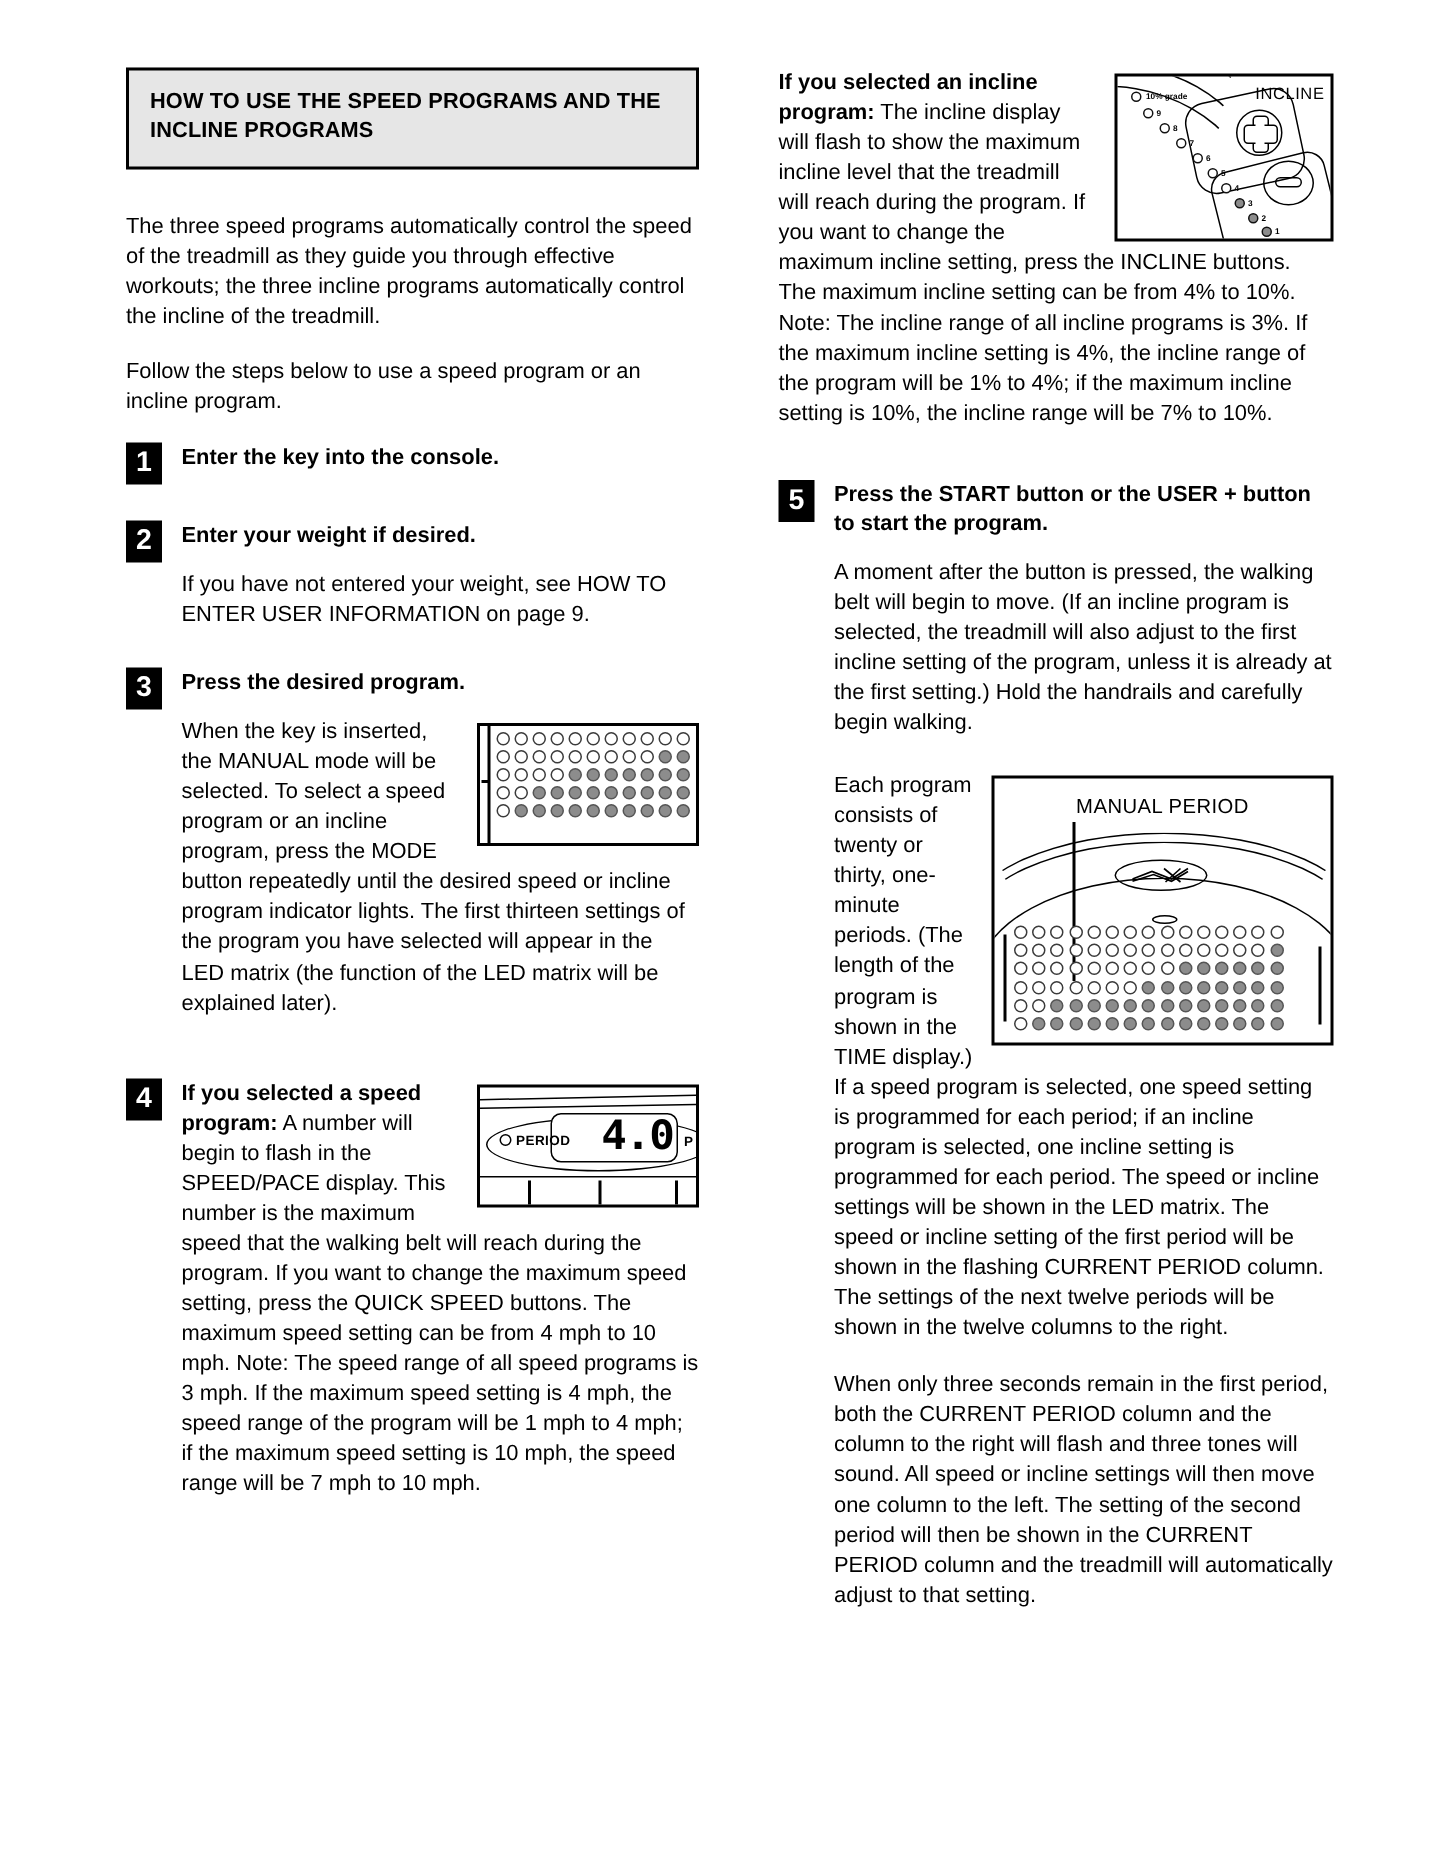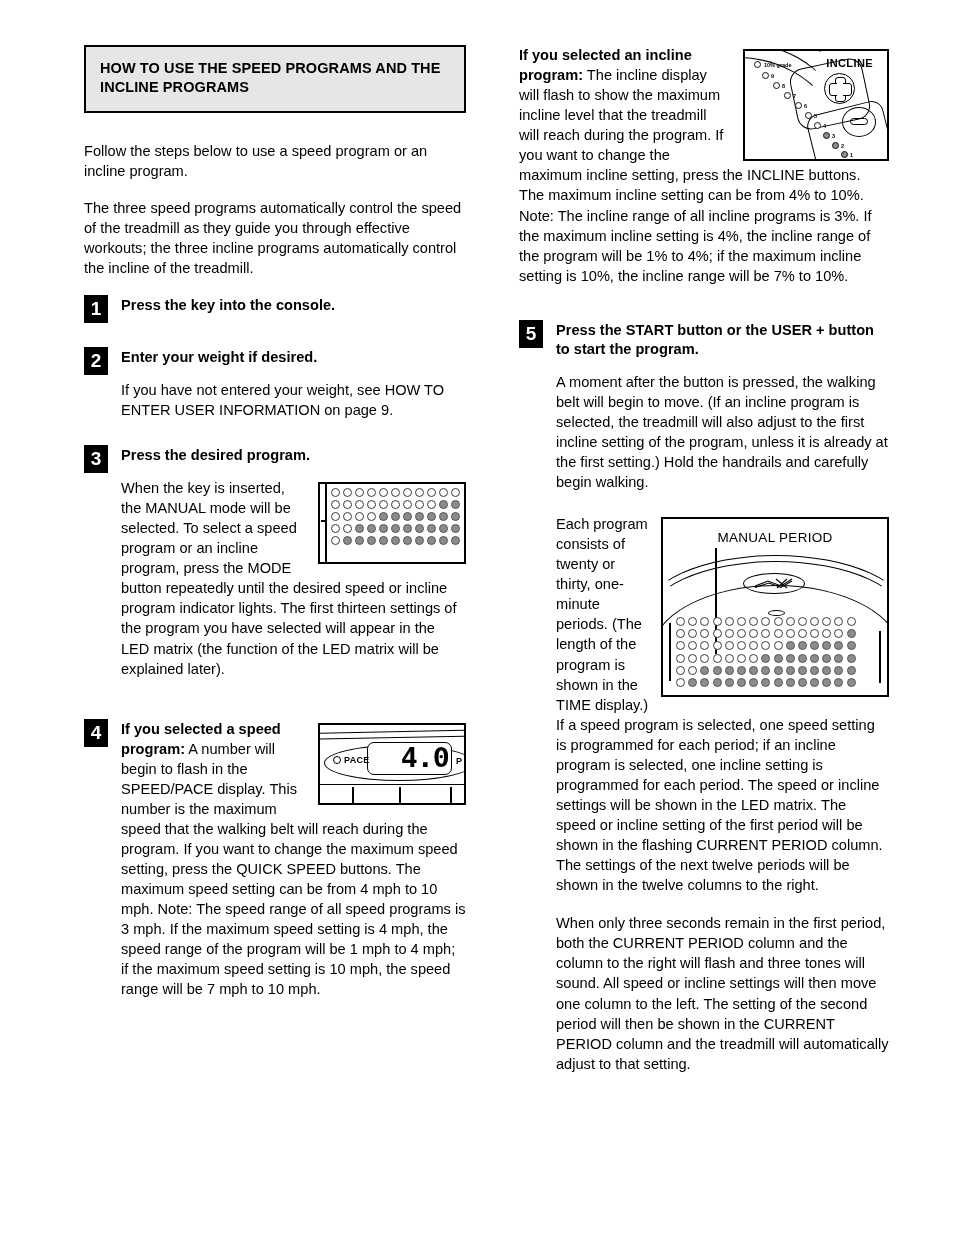--- a/index.html
+++ b/index.html
@@ -221,23 +221,23 @@
     width: 146px;
     height: 112px;
     border: 2px solid #000;
     box-sizing: border-box;
     position: relative;
     overflow: hidden;
     background: #fff;
   }
   .incline-fig .inc-title {
     position: absolute;
-    right: 14px; top: 5px;
+    right: 4px; top: 5px;
     font-size: 11px;
-    font-weight: bold;
+    font-weight: normal;
     letter-spacing: 0.4px;
   }
   .incline-fig .grade-label {
     position: absolute;
     left: 19px; top: 11px;
     font-size: 5.5px;
     font-weight: bold;
     white-space: nowrap;
   }
   .inc-led {
@@ -415,26 +415,26 @@
 <div class="page">
 
   <div class="col col-left">
 
     <div class="title-box">
       <h1>HOW TO USE THE SPEED PROGRAMS AND THE INCLINE PROGRAMS</h1>
     </div>
 
     <div style="height:28px"></div>
 
+    <p class="body">The three speed programs automatically control the speed of the treadmill as they guide you through effective workouts; the three incline programs automatically control the incline of the treadmill.</p>
     <p class="body gap-md">Follow the steps below to use a speed program or an incline program.</p>
-    <p class="body">The three speed programs automatically control the speed of the treadmill as they guide you through effective workouts; the three incline programs automatically control the incline of the treadmill.</p>
 
     <div class="step">
       <div class="step-num">1</div>
-      <div class="step-title">Press the key into the console.</div>
+      <div class="step-title">Enter the key into the console.</div>
     </div>
 
     <div style="height:23px"></div>
 
     <div class="step">
       <div class="step-num">2</div>
       <div class="step-title">Enter your weight if desired.</div>
       <div class="step-body">If you have not entered your weight, see HOW TO ENTER USER INFORMATION on page 9.</div>
     </div>
 
@@ -514,21 +514,21 @@
 
     <div class="step">
       <div class="step-num">4</div>
       <div class="step-body">
         <div class="fig-right speed-fig">
           <div class="bar-top1"></div>
           <div class="bar-top2"></div>
           <div class="oval-main"></div>
           <div class="lcd"></div>
           <div class="speed-led"></div>
-          <div class="speed-label">PACE</div>
+          <div class="speed-label">PERIOD</div>
           <div class="lcd-value">4.0</div>
           <div class="pace-label">P</div>
           <div class="bar-bot"></div>
           <div class="btn-divider" style="left:32px"></div>
           <div class="btn-divider" style="left:79px"></div>
           <div class="btn-divider" style="left:130px"></div>
         </div>
         <span style="font-weight:bold">If you selected a speed program:</span><span> A number will begin to flash in the SPEED/PACE display. This number is the maximum speed that the walking belt will reach during the program. If you want to change the maximum speed setting, press the QUICK SPEED buttons. The maximum speed setting can be from 4 mph to 10 mph. Note: The speed range of all speed programs is 3 mph. If the maximum speed setting is 4 mph, the speed range of the program will be 1 mph to 4 mph; if the maximum speed setting is 10 mph, the speed range will be 7 mph to 10 mph.</span>
       </div>
       <div class="fig-clear"></div>

